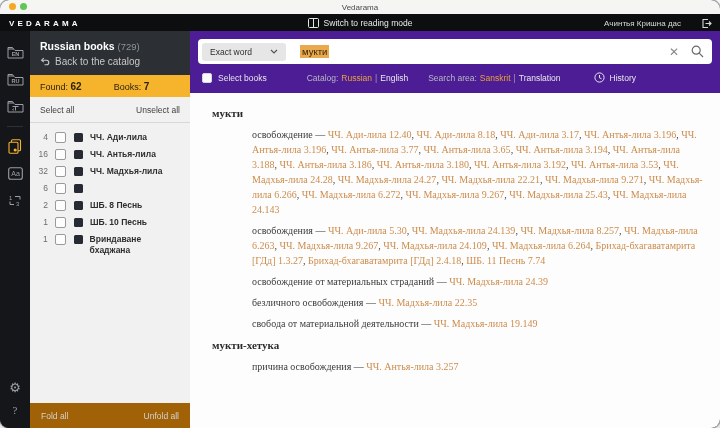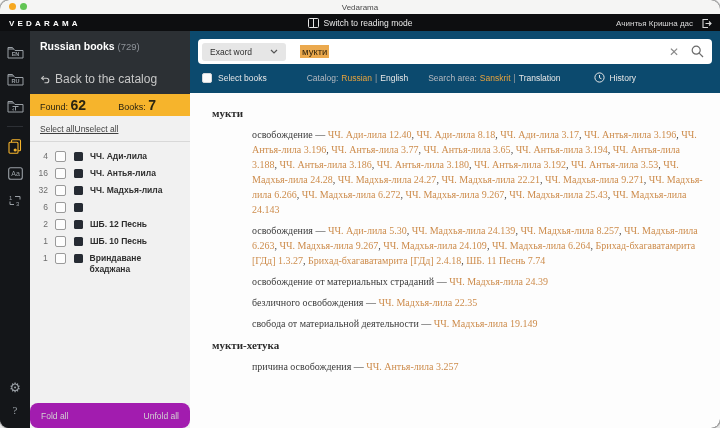--- a/index.html
+++ b/index.html
@@ -11,21 +11,21 @@
   .titlebar{ height:14px; background:#f5f5f4; display:flex; align-items:center; position:relative; }
   .dots{ position:absolute; left:9px; top:3px; display:flex; gap:4px; }
   .dot{ width:7px; height:7px; border-radius:50%; }
   .dot.orange{ background:#f6a821; } .dot.green{ background:#62c554; }
   .win-title{ width:100%; text-align:center; font-size:8px; color:#4a4a4a; }
 
   
   .appbar{ height:18px; background:#0d0e10; display:flex; align-items:center; color:#e6e6e6; position:relative; }
   .logo{ margin-left:9px; font-size:8px; font-weight:bold; letter-spacing:3.2px; color:#fff; }
   .reading{ position:absolute; left:0; right:0; display:flex; justify-content:center; align-items:center; gap:5px; font-size:8.5px; color:#eaeaea; pointer-events:none; }
-  .userbox{ margin-left:auto; display:flex; align-items:center; gap:8px; margin-right:8px; font-size:8px; color:#d8d8d8; z-index:2; }
+  .userbox{ margin-left:auto; display:flex; align-items:center; gap:20px; margin-right:8px; font-size:8px; color:#d8d8d8; z-index:2; }
 
   
   .tabrow{ height:20px; background:#191a1d; display:flex; padding-left:30px; }
   .tabs{ display:flex; flex:1; min-width:0; }
   .tab{ flex:1; max-width:148px; display:flex; align-items:center; justify-content:center; gap:5px;
         font-size:8px; color:#d9d9d9; border-left:1px solid #0b0c0d; cursor:default; padding:0 4px;
         white-space:nowrap; overflow:hidden; }
   .tab:first-child{ border-left:none; }
   .tab.active{ flex:0 0 100px; background:#f6b42c; color:#33280a; font-weight:bold; border-radius:4px 4px 0 0; }
   .tab.active .tab-close{ font-size:10px; font-weight:normal; color:#4b3c10; margin-left:2px; }
@@ -41,36 +41,36 @@
   .rail-ic{ width:18px; height:15px; display:flex; align-items:center; justify-content:center; }
   .rail-bottom{ margin-top:auto; display:flex; flex-direction:column; align-items:center; gap:10px; padding-bottom:12px; }
   .gear{ color:#9aa0a6; font-size:13px; line-height:13px; }
   .help{ color:#9aa0a6; font-size:11px; font-family:"Liberation Serif", serif; }
 
   
   .sidebar{ width:160px; display:flex; flex-direction:column; background:#f1f1f1; }
   .sb-header{ background:#2c3034; padding:9px 10px 8px 10px; }
   .sb-title{ font-size:10.5px; color:#fff; font-weight:bold; }
   .sb-title .cnt{ color:#8f949a; font-weight:normal; font-size:9.5px; }
-  .sb-back{ margin-top:20px; display:flex; align-items:center; gap:5px; font-size:12px; color:#c7c7c7; }
+  .sb-back{ margin-top:4px; display:flex; align-items:center; gap:5px; font-size:10px; color:#c7c7c7; }
   .sb-found{ background:#f6b42c; height:22px; display:flex; align-items:center; font-size:9px; color:#2b2411; padding:0 10px; }
-  .sb-found b{ font-size:14px; }
+  .sb-found b{ font-size:10px; }
   .sb-found .books{ margin-left:32px; }
   .sb-list{ flex:1; overflow:hidden; }
-  .sb-selectrow{ display:flex; justify-content:flex-start; padding:8px 10px 7px 10px; font-size:8.5px; color:#3f3f3f; border-bottom:1px solid #d8d8d8; margin:0 0 6px 0;text-decoration:underline; }
+  .sb-selectrow{ display:flex; justify-content:space-between; padding:8px 10px 7px 10px; font-size:8.5px; color:#3f3f3f; border-bottom:1px solid #d8d8d8; margin:0 0 6px 0; }
   .book-row{ display:flex; align-items:flex-start; padding:3px 8px 3px 0; }
   .book-count{ width:18px; text-align:right; font-size:8.5px; color:#6d6d6d; line-height:11px; }
   .book-cb{ width:11px; height:11px; border:1px solid #9a9a9a; border-radius:2px; background:#fdfdfd; margin-left:7px; flex:0 0 auto; }
   .book-sq{ width:9px; height:9px; background:#262b33; border-radius:1.5px; margin-left:8px; margin-top:1px; flex:0 0 auto; }
   .book-label{ margin-left:7px; font-size:8.5px; font-weight:bold; color:#2e2e2e; line-height:11px; }
-  .sb-footer{ background:#a21caf; height:25px; display:flex; align-items:center; justify-content:space-between; padding:0 11px; font-size:8.5px; color:#d2d2d2;border-radius:8px; }
+  .sb-footer{ background:#a16207; height:25px; display:flex; align-items:center; justify-content:space-between; padding:0 11px; font-size:8.5px; color:#d2d2d2; }
 
   
   .main{ flex:1; display:flex; flex-direction:column; min-width:0; }
-  .searchzone{ background:#0c4a6e; padding:8px 8px 0 8px; height:62px; }
+  .searchzone{ background:#4c1d95; padding:8px 8px 0 8px; height:62px; }
   .searchbar{ background:#fff; border-radius:4px; height:25px; display:flex; align-items:center; padding:0 8px 0 4px; }
   .mode{ background:#e6e6e6; border-radius:3px; height:18px; display:flex; align-items:center; gap:18px; padding:0 8px; font-size:8.5px; color:#2f2f2f; }
   .query{ margin-left:14px; font-size:9.5px; flex:1; }
   .sel{ background:#eba94e; color:#30240e; padding:1px 2px; }
   .clear{ color:#8a8a8a; font-size:12px; margin-right:12px; line-height:1; }
   .optrow{ display:flex; align-items:center; margin-top:8px; padding-left:4px; font-size:8.5px; color:#e8e8e8; }
   .cb{ width:10px; height:10px; border:1px solid #d5d8db; border-radius:2px; background:#fbfbfb; }
   .selbooks{ display:flex; align-items:center; gap:6px; }
   .opt{ display:flex; gap:3px; }
   .opt-catalog{ margin-left:40px; } .opt-area{ margin-left:20px;align-items:center; }
@@ -242,21 +242,21 @@
             </div>
             <div class="book-row">
               <span class="book-count">6</span>
               <span class="book-cb"></span>
               <span class="book-sq"></span>
             </div>
             <div class="book-row">
               <span class="book-count">2</span>
               <span class="book-cb"></span>
               <span class="book-sq"></span>
-              <span class="book-label">ШБ. 12 Песнь</span>
+              <span class="book-label">ШБ. 8 Песнь</span>
             </div>
             <div class="book-row">
               <span class="book-count">1</span>
               <span class="book-cb"></span>
               <span class="book-sq"></span>
               <span class="book-label">ШБ. 10 Песнь</span>
             </div>
             <div class="book-row">
               <span class="book-count">1</span>
               <span class="book-cb"></span>

